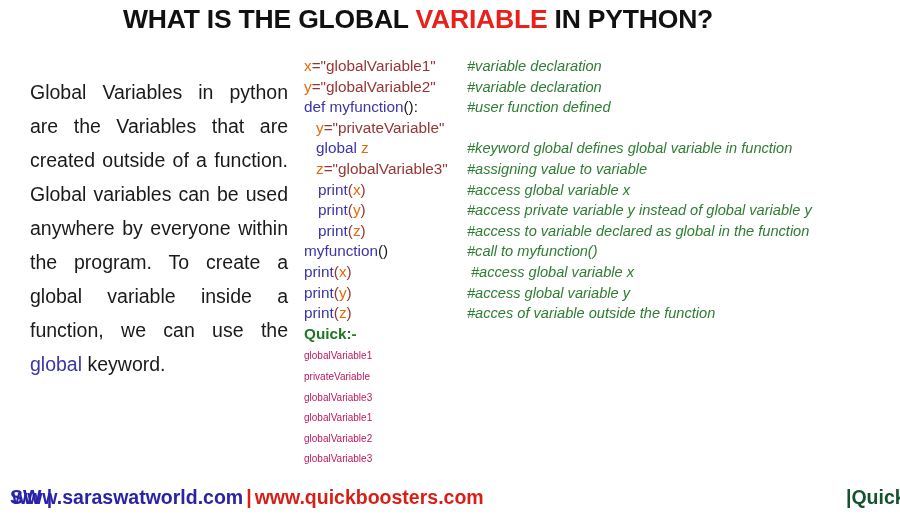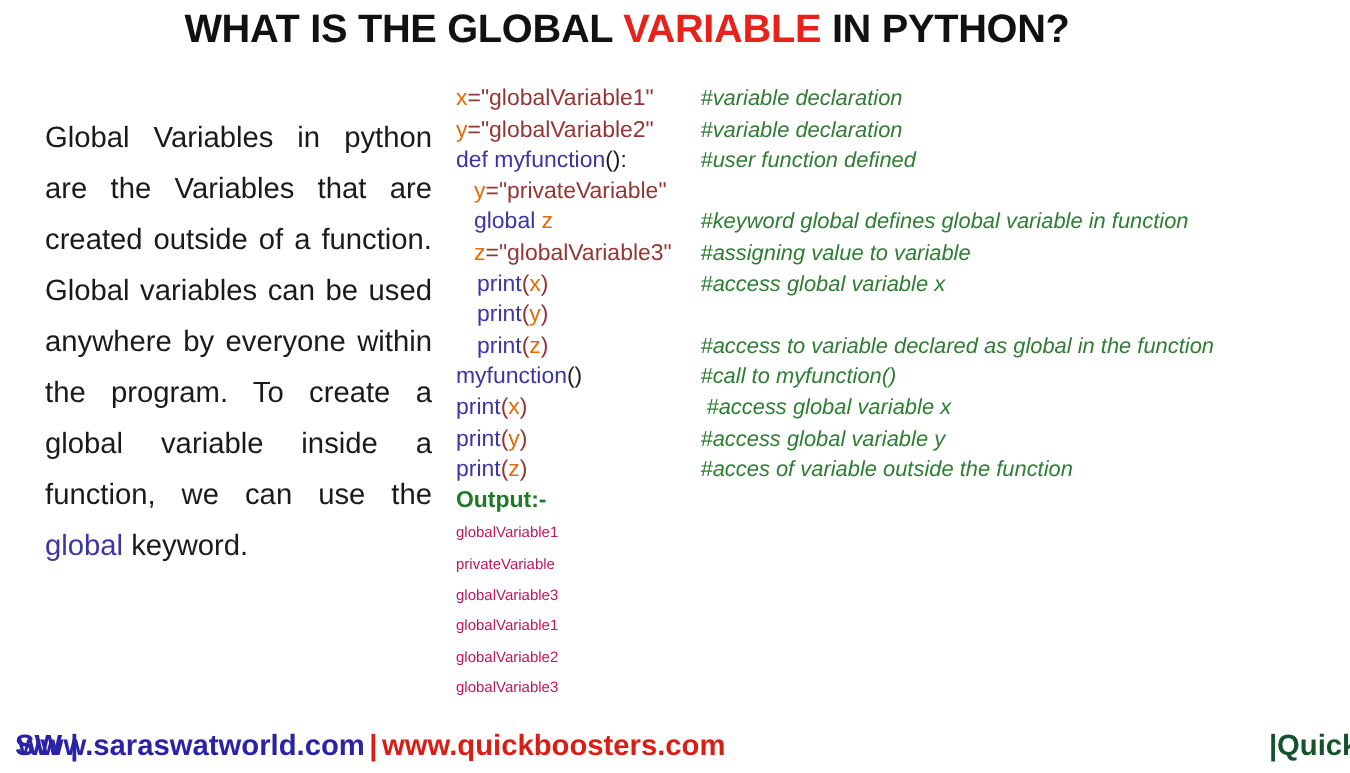--- a/index.html
+++ b/index.html
@@ -142,29 +142,29 @@
 
   <div id="code-col">
     <div id="code-lines">
         <div class="code-line ind-0"><span class="code-part"><span class="c-var">x</span><span class="c-str">="globalVariable1"</span></span><span class="cm" style="left: 163px;">#variable declaration</span></div>
         <div class="code-line ind-0"><span class="code-part"><span class="c-var">y</span><span class="c-str">="globalVariable2"</span></span><span class="cm" style="left: 163px;">#variable declaration</span></div>
         <div class="code-line ind-0"><span class="code-part"><span class="c-kw">def </span><span class="c-kw">myfunction</span><span class="c-plain">()</span><span class="c-plain">:</span></span><span class="cm" style="left: 163px;">#user function defined</span></div>
         <div class="code-line ind-1"><span class="code-part"><span class="c-var">y</span><span class="c-str">="privateVariable"</span></span></div>
         <div class="code-line ind-1"><span class="code-part"><span class="c-kw">global </span><span class="c-var">z</span></span><span class="cm" style="left: 163px;">#keyword global defines global variable in function</span></div>
         <div class="code-line ind-1"><span class="code-part"><span class="c-var">z</span><span class="c-str">="globalVariable3"</span></span><span class="cm" style="left: 163px;">#assigning value to variable</span></div>
         <div class="code-line ind-2"><span class="code-part"><span class="c-kw">print</span><span class="c-str">(</span><span class="c-var">x</span><span class="c-str">)</span></span><span class="cm" style="left: 163px;">#access global variable x</span></div>
-        <div class="code-line ind-2"><span class="code-part"><span class="c-kw">print</span><span class="c-str">(</span><span class="c-var">y</span><span class="c-str">)</span></span></div>
+        <div class="code-line ind-2"><span class="code-part"><span class="c-kw">print</span><span class="c-str">(</span><span class="c-var">y</span><span class="c-str">)</span></span><span class="cm" style="left: 163px;">#access private variable y instead of global variable y</span></div>
         <div class="code-line ind-2"><span class="code-part"><span class="c-kw">print</span><span class="c-str">(</span><span class="c-var">z</span><span class="c-str">)</span></span><span class="cm" style="left: 163px;">#access to variable declared as global in the function</span></div>
         <div class="code-line ind-0"><span class="code-part"><span class="c-kw">myfunction</span><span class="c-plain">()</span></span><span class="cm" style="left: 163px;">#call to myfunction()</span></div>
         <div class="code-line ind-0"><span class="code-part"><span class="c-kw">print</span><span class="c-str">(</span><span class="c-var">x</span><span class="c-str">)</span></span><span class="cm" style="left: 167px;">#access global variable x</span></div>
         <div class="code-line ind-0"><span class="code-part"><span class="c-kw">print</span><span class="c-str">(</span><span class="c-var">y</span><span class="c-str">)</span></span><span class="cm" style="left: 163px;">#access global variable y</span></div>
         <div class="code-line ind-0"><span class="code-part"><span class="c-kw">print</span><span class="c-str">(</span><span class="c-var">z</span><span class="c-str">)</span></span><span class="cm" style="left: 163px;">#acces of variable outside the function</span></div>
       </div>
     <div class="code-line">
-      <span class="c-out-head">Output:-</span>
+      <span class="c-out-head">Quick:-</span>
     </div>
     <div id="output-lines">
         <div class="code-line"><span class="c-out">globalVariable1</span></div>
         <div class="code-line"><span class="c-out">privateVariable</span></div>
         <div class="code-line"><span class="c-out">globalVariable3</span></div>
         <div class="code-line"><span class="c-out">globalVariable1</span></div>
         <div class="code-line"><span class="c-out">globalVariable2</span></div>
         <div class="code-line"><span class="c-out">globalVariable3</span></div>
       </div>
   </div>

